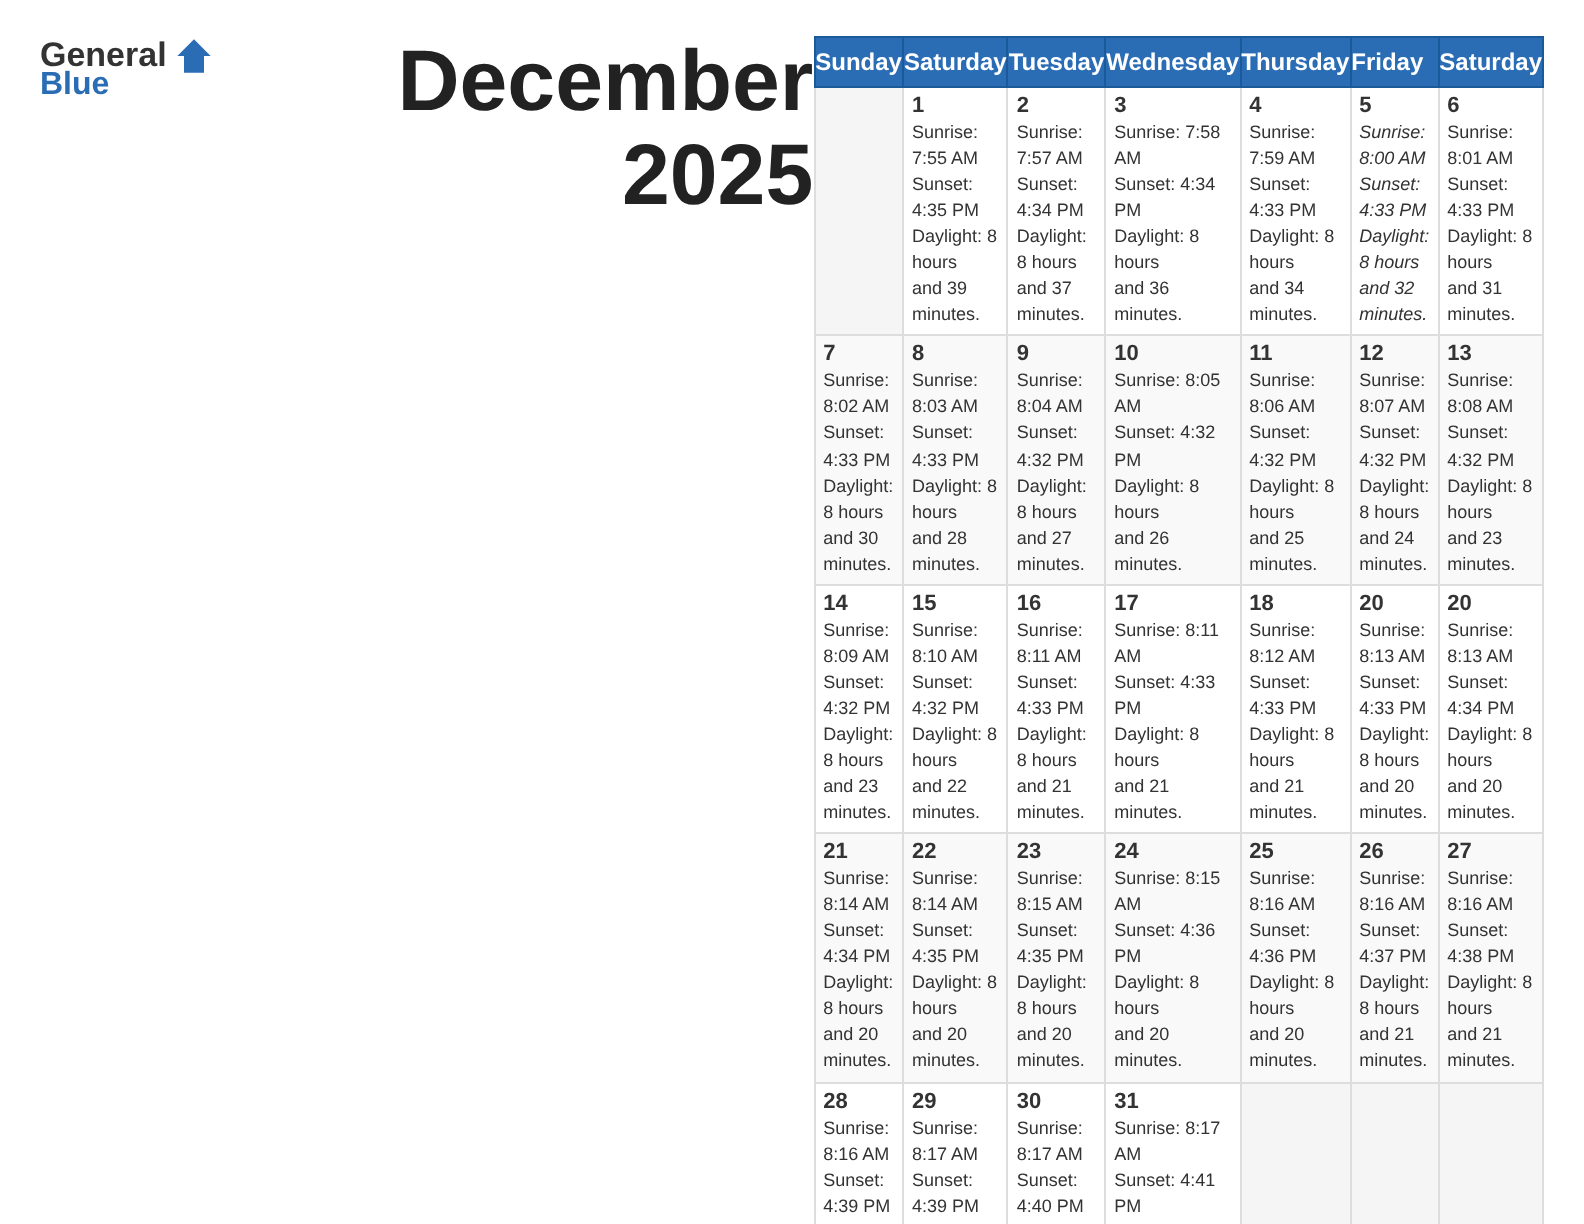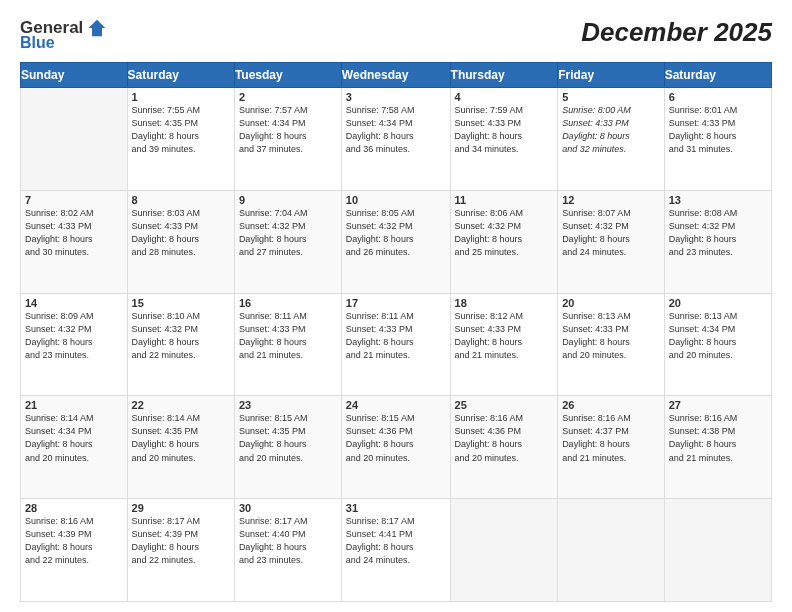--- a/index.html
+++ b/index.html
@@ -8,21 +8,21 @@
       background: #fff;
       width: 792px;
       height: 612px;
       overflow: hidden;
     }
     .page {
       width: 792px;
       height: 612px;
       padding: 18px 20px 10px 20px;
       display: flex;
-      flex-direction: column;
+      flex-direction: row;
     }
     .header {
       display: flex;
       justify-content: space-between;
       align-items: flex-start;
       margin-bottom: 10px;
     }
     .logo {
       display: flex;
       flex-direction: column;
@@ -35,25 +35,24 @@
     }
     .logo-icon {
       width: 20px;
       height: 20px;
       margin-left: 2px;
     }
     .title-block {
       text-align: right;
     }
     .month-title {
-      font-size: 26px;
+      font-size: 43px;
       font-weight: bold;
       color: #222;
       line-height: 1.1;
-      font-style: italic;
     }
     .location {
       font-size: 15px;
       color: #444;
     }
     .calendar {
       width: 100%;
       border-collapse: collapse;
       flex: 1;
     }
@@ -183,21 +182,21 @@
           </td>
           <td>
             <span class="day-num">8</span>
             <div class="day-info" style="white-space: pre-line;">Sunrise: 8:03 AM
 Sunset: 4:33 PM
 Daylight: 8 hours
 and 28 minutes.</div>
           </td>
           <td>
             <span class="day-num">9</span>
-            <div class="day-info" style="white-space: pre-line;">Sunrise: 7:04 AM
+            <div class="day-info" style="white-space: pre-line;">Sunrise: 8:04 AM
 Sunset: 4:32 PM
 Daylight: 8 hours
 and 27 minutes.</div>
           </td>
           <td>
             <span class="day-num">10</span>
             <div class="day-info" style="white-space: pre-line;">Sunrise: 8:05 AM
 Sunset: 4:32 PM
 Daylight: 8 hours
 and 26 minutes.</div>

